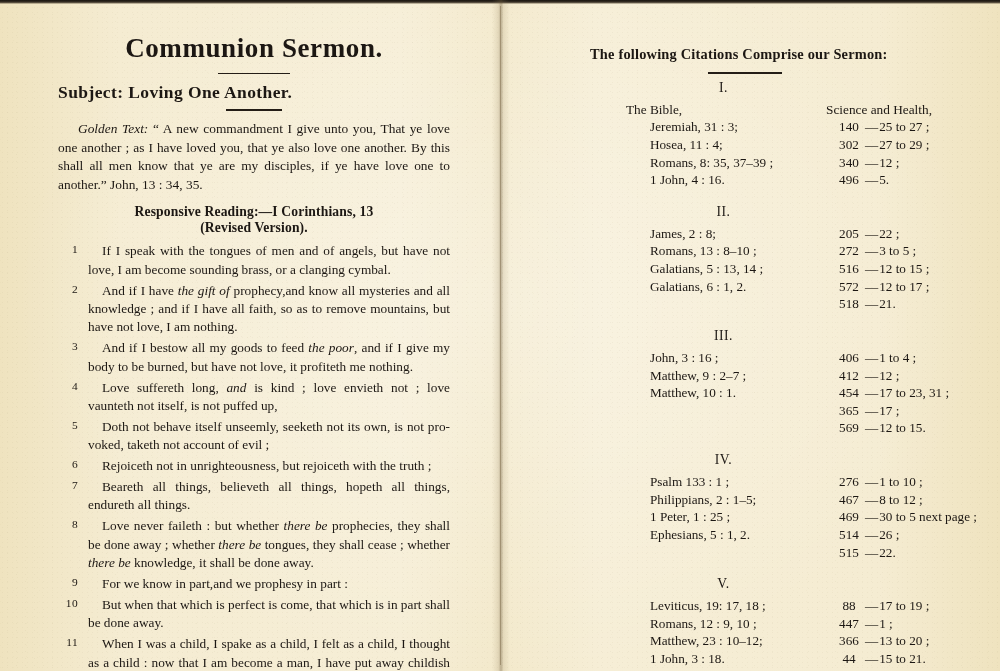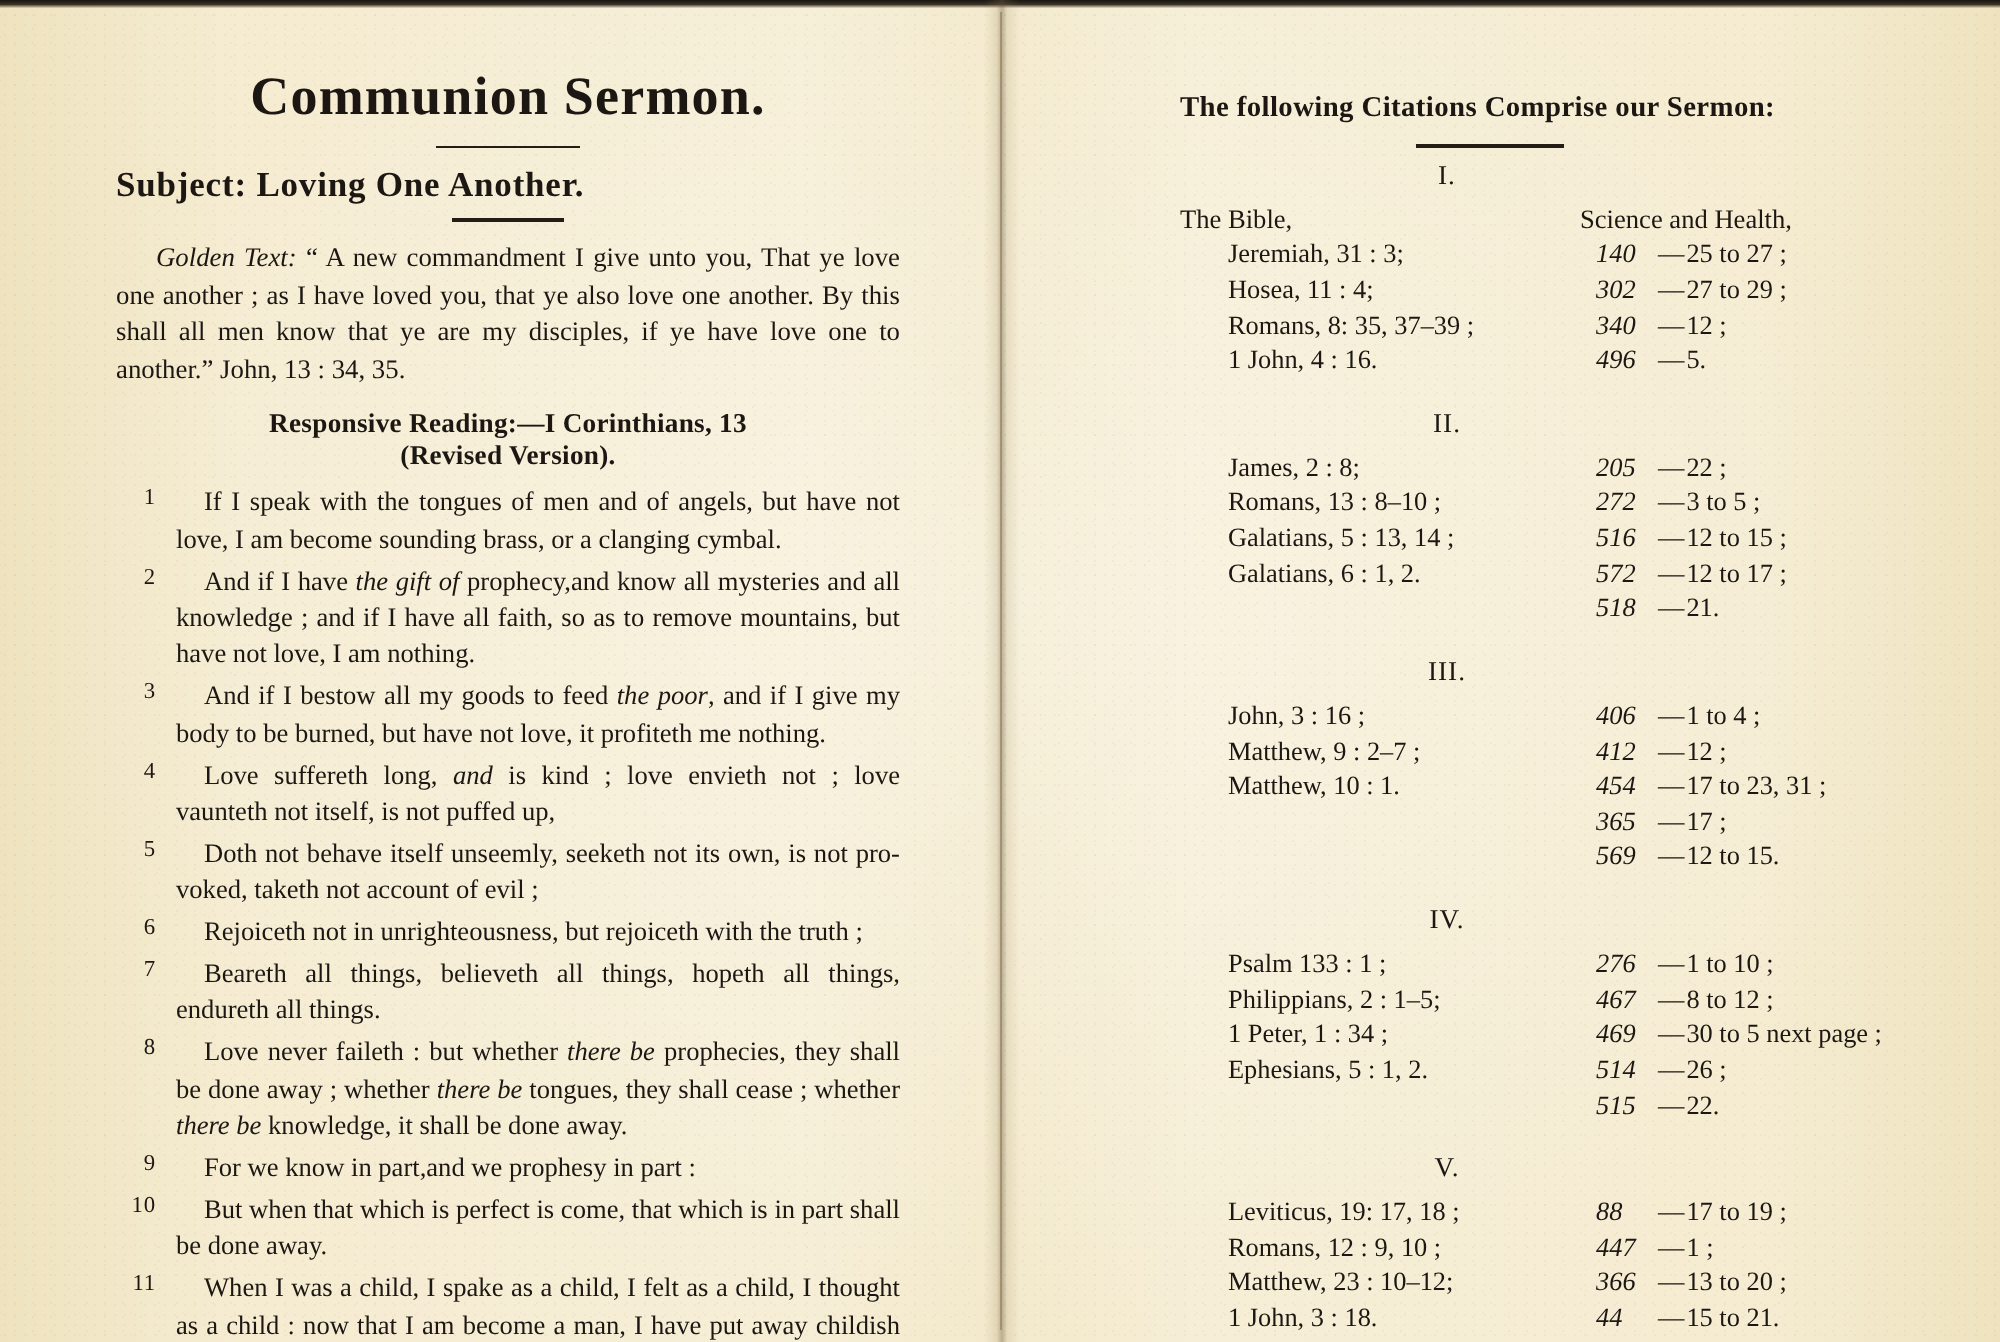--- a/index.html
+++ b/index.html
@@ -181,20 +181,21 @@
     font-size: 13.6px;
     letter-spacing: 0.5px;
     margin: 0 0 5px 0;
     padding-right: 108px;
   }
 
   .sec-body {
     position: relative;
     display: flex;
     align-items: flex-start;
+    margin-left: 36px;
   }
 
   .bible-col {
     width: 192px;
     flex: 0 0 192px;
     padding-left: 8px;
   }
   .sh-col {
     flex: 1 1 auto;
     padding-left: 0;
@@ -218,22 +219,21 @@
   .shref {
     font-size: 13.2px;
     line-height: 1.335;
     white-space: nowrap;
     display: flex;
     padding-left: 8px;
   }
   .shref .pg {
     display: inline-block;
     width: 30px;
-    text-align: left;
-    font-style: italic;
+    text-align: center;
   }
   .shref .dash { padding: 0 1px; }
   .shref .ln { }
 
   .spacer-line { height: 17.6px; }
 </style>
 </head>
 <body>
 
 <div id="page">
@@ -435,21 +435,21 @@
               </div>
             </div>
             <div style="height: 13px;"></div>
           </div>
           <div class="section">
             <div class="sec-num">IV.</div>
             <div class="sec-body">
               <div class="bible-col">
                 <div class="ref">Psalm 133 : 1 ;</div>
                 <div class="ref">Philippians, 2 : 1–5;</div>
-                <div class="ref">1 Peter, 1 : 34 ;</div>
+                <div class="ref">1 Peter, 1 : 25 ;</div>
                 <div class="ref">Ephesians, 5 : 1, 2.</div>
                 <div class="spacer-line"></div>
               </div>
               <div class="sh-col">
                 <div class="shref">
                   <span class="pg">276</span>
                   <span class="dash">—</span>
                   <span class="ln">1 to 10 ;</span>
                 </div>
                 <div class="shref">

